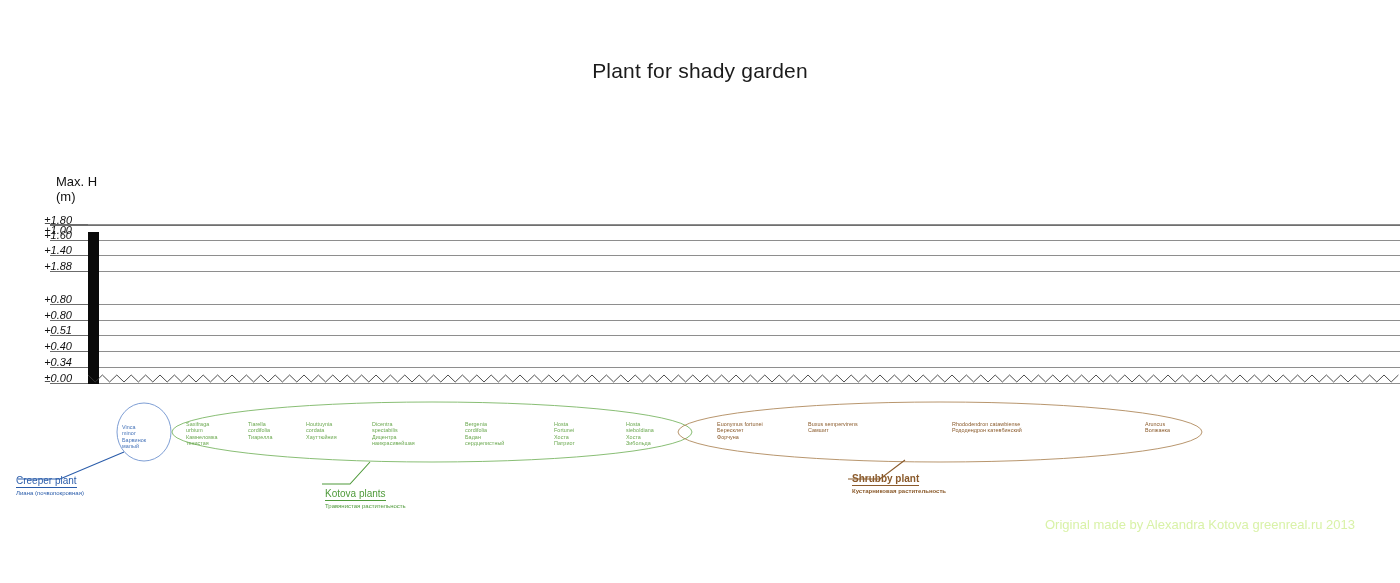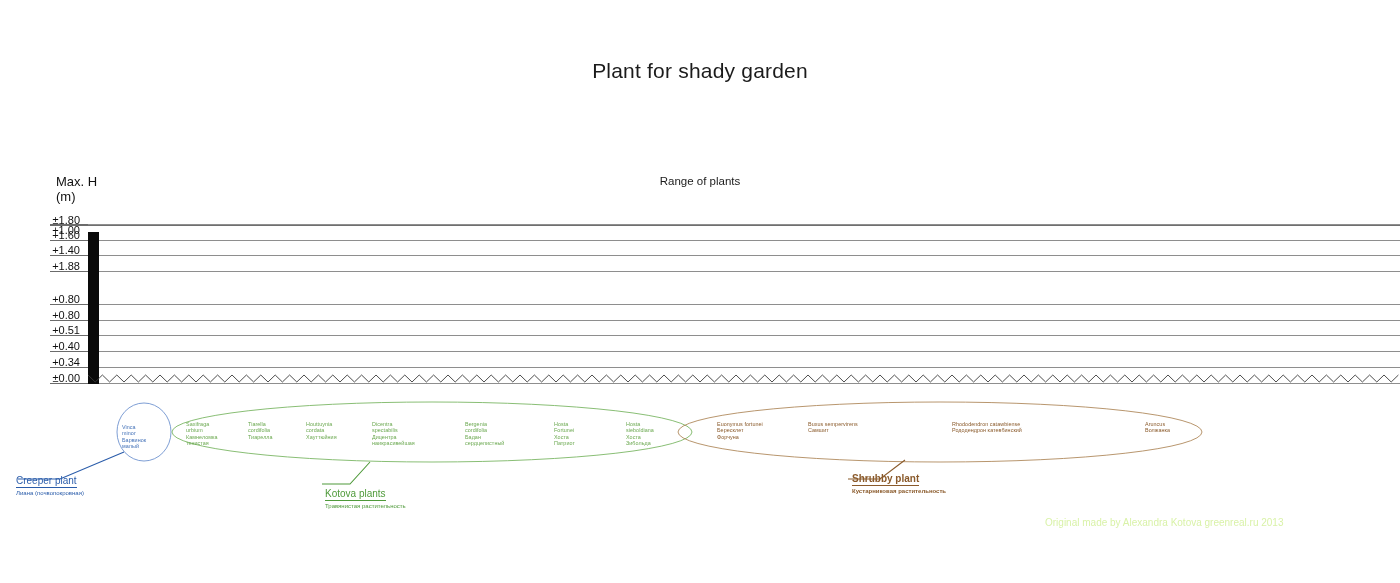--- a/index.html
+++ b/index.html
@@ -33,23 +33,24 @@
     position:absolute;left:0;width:1312px;height:1px;background:#8e8e8e;
   }
   #plot .gridline.top{background:#6f6f6f;}
 
   #scalebar{
     position:absolute;left:0px;top:232px;width:11px;height:152px;
     background:#0a0a0a;
   }
 
   .ylab{
-    position:absolute;right:8px;font-size:11px;color:#111;
+    position:absolute;right:16px;font-size:11px;color:#111;
     white-space:nowrap;text-align:right;
     font-family:"Liberation Sans","DejaVu Sans",sans-serif;
+    font-style:italic;
   }
   #ylabels{position:absolute;left:50px;top:224px;width:38px;height:165px;}
   .ytickline{position:absolute;left:0;width:38px;height:1px;background:#6b6b6b;}
 
   
   .plant{position:absolute;bottom:0;overflow:hidden;}
   .plant .ph{width:100%;height:100%;display:block;}
 
   
   #ground{position:absolute;left:88px;top:374px;width:1312px;height:18px;}
@@ -74,37 +75,36 @@
   }
   .legend .ru{font-size:6px;display:block;margin-top:2px;}
   .lg-creep .en{color:#2a5caa;border-bottom:1px solid #2a5caa;}
   .lg-creep .ru{color:#2a5caa;}
   .lg-herb .en{color:#4f9a3a;border-bottom:1px solid #4f9a3a;}
   .lg-herb .ru{color:#4f9a3a;}
   .lg-shrub .en{color:#8a5a2b;border-bottom:1px solid #8a5a2b;}
   .lg-shrub .ru{color:#8a5a2b;}
 
   #watermark{
-    position:absolute;left:1045px;top:517px;font-size:10px;
+    position:absolute;left:1045px;top:517px;font-size:13px;
     color:#d9f2a8;white-space:nowrap;
   }
 </style>
 </head>
 <body>
 
 <div id="stage">
 
   <div class="abs" id="main-title">Plant for shady garden</div>
 
   <div class="abs" id="axis-caption">
     <div>Max. H</div>
     <div>(m)</div>
   </div>
 
-  <div class="abs" id="range-title">Range of plants</div>
 
   <div id="ylabels">
       <div class="ylab" style="top: -10px;">±1.80</div>
       <div class="ytickline" style="top: 1px;"></div>
       <div class="ylab" style="top: 5px;">+1.60</div>
       <div class="ytickline" style="top: 16px;"></div>
       <div class="ylab" style="top: 20px;">+1.40</div>
       <div class="ytickline" style="top: 31px;"></div>
       <div class="ylab" style="top: 36px;">+1.88</div>
       <div class="ytickline" style="top: 47px;"></div>

